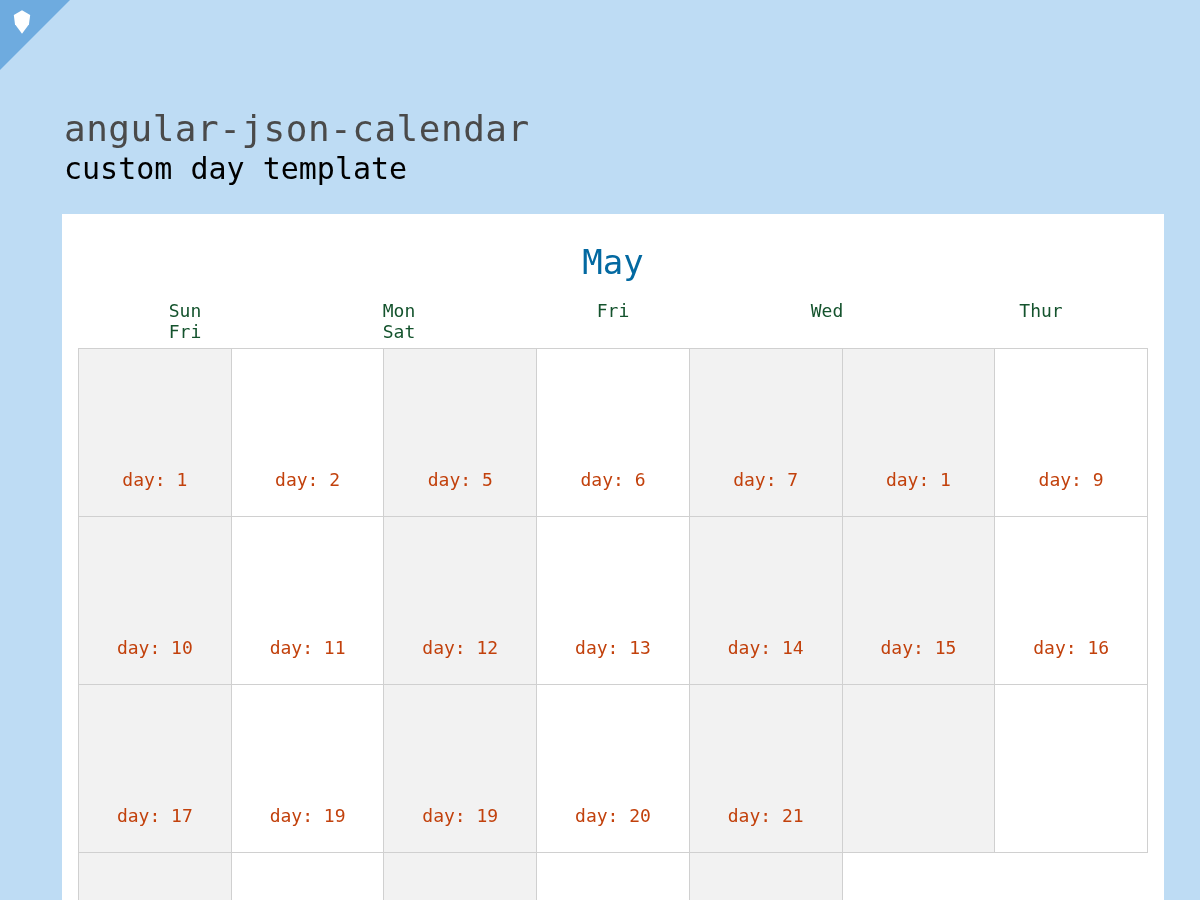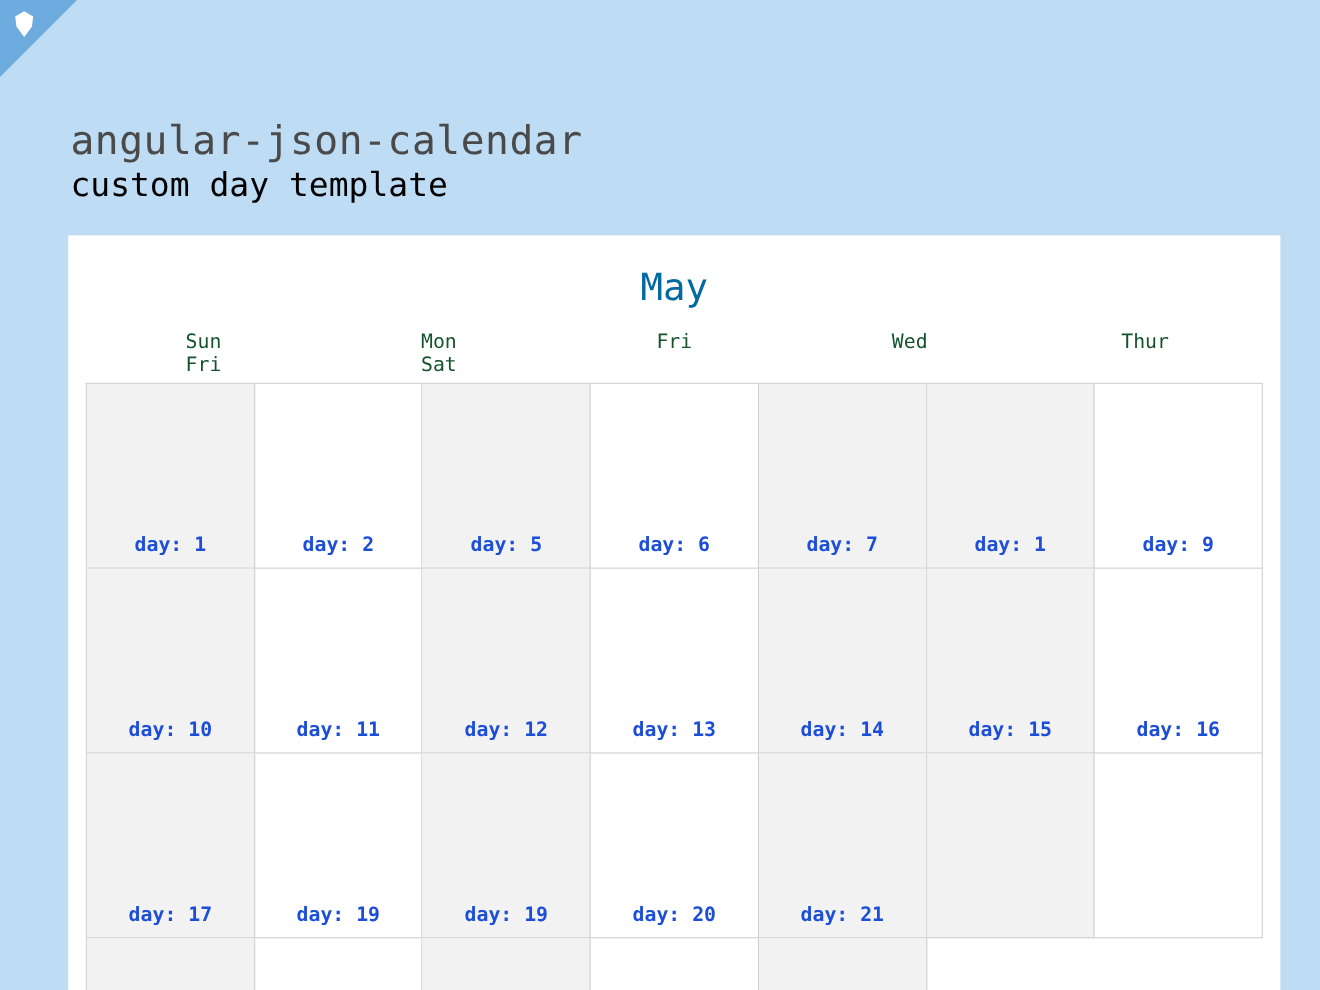--- a/index.html
+++ b/index.html
@@ -68,24 +68,23 @@
     border-left: 1px solid #d0d0d0;
   }
   .cell {
     border-right: 1px solid #d0d0d0;
     border-bottom: 1px solid #d0d0d0;
     height: 168px;
     position: relative;
     display: flex;
     align-items: flex-end;
     justify-content: center;
-    padding-bottom: 10px;
+    padding-bottom: 26px;
     font-size: 18px;
-    color: #1d4ed8;
-    font-weight: bold;
+    color: #c2410c;
   }
   .cell.shade { background: #f2f2f2; }
 </style>
 </head>
 <body>
 
 <div class="corner-badge">
   <svg viewBox="0 0 24 24">
     <path d="M12 2 L19 6 L18 14 L12 22 L6 14 L5 6 Z"></path>
   </svg>

